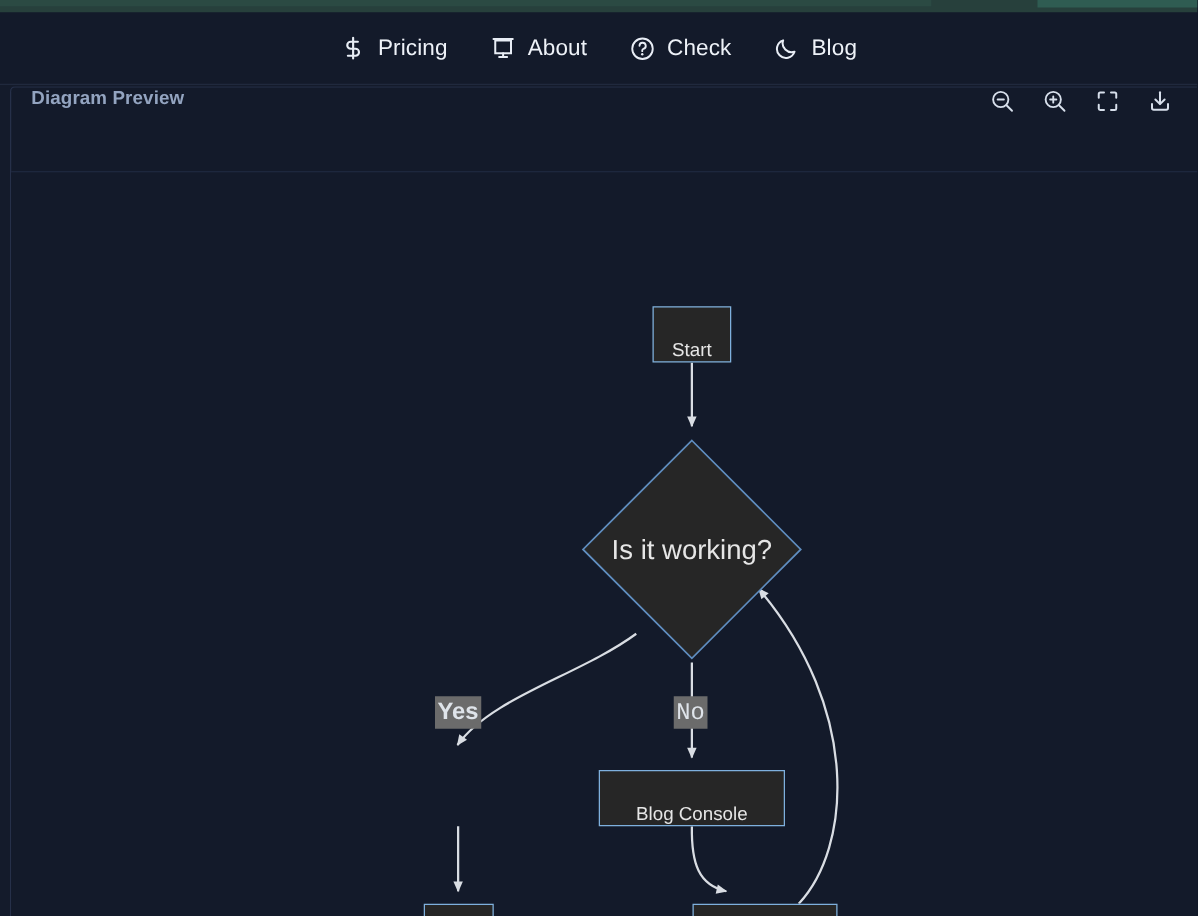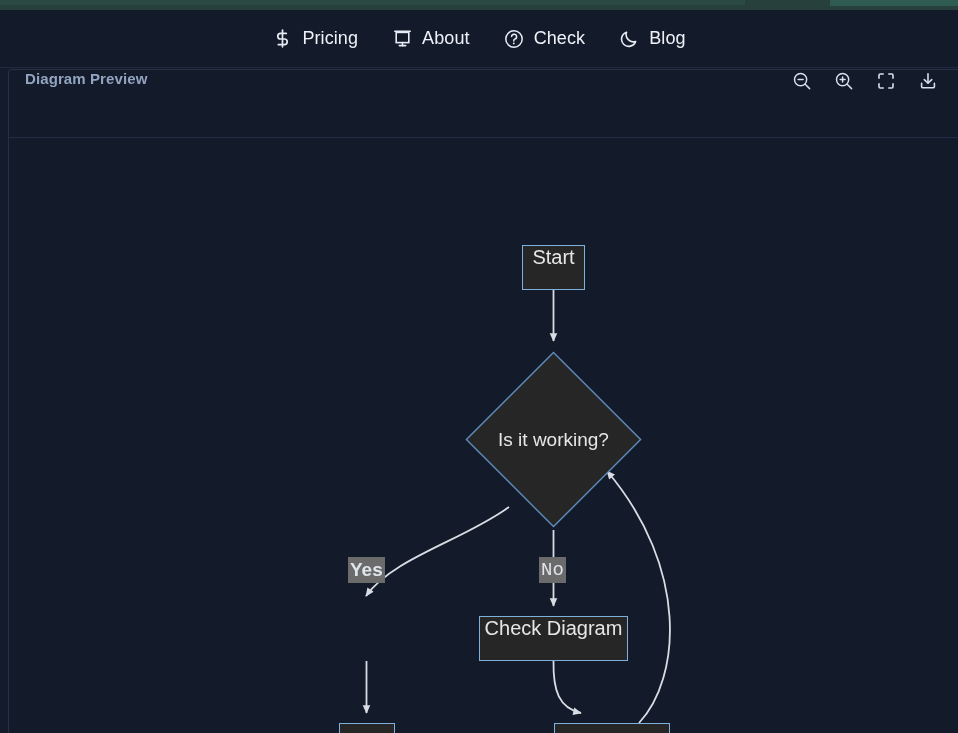--- a/index.html
+++ b/index.html
@@ -75,31 +75,31 @@
   .canvas {
     position: relative; width: 100%; height: 595px;
     background: #131a2a; overflow: hidden;
   }
   .canvas svg { position: absolute; left: 0; top: 0; }
 
   .node-box {
     position: absolute;
     background: #262626;
     border: 1px solid #7eb0de;
-    display: flex; align-items: flex-start; justify-content: center;
-    color: #e6e6e6; font-size: 20px;
+    display: flex; align-items: flex-end; justify-content: center;
+    color: #e6e6e6; font-size: 15px;
     white-space: nowrap; overflow: hidden;
   }
   .node-box .nlabel { display: block; }
 
   .diamond-wrap { position: absolute; }
   .diamond-label {
     position: absolute; left: 0; top: 0; width: 100%; height: 100%;
     display: flex; align-items: center; justify-content: center;
-    color: #e6e6e6; font-size: 19px; white-space: nowrap; overflow: hidden;
+    color: #e6e6e6; font-size: 22px; white-space: nowrap; overflow: hidden;
   }
 
   .edge-label {
     position: absolute;
     background: #6b6b6b;
     color: #dfe4ea;
     font-size: 19px;
     padding: 0 2px;
     line-height: 26px;
     white-space: nowrap;
@@ -243,21 +243,21 @@
 
       <div class="diamond-wrap" style="left:456px; top:213px; width:177px; height:177px;">
         <svg width="177" height="177">
           <polygon points="88.5,1.4 175.6,88.5 88.5,175.6 1.4,88.5" fill="#262626" stroke="#5f8dbf" stroke-width="1.4"></polygon>
         </svg>
         <div class="diamond-label">Is it working?</div>
       </div>
 
 
       <div class="node-box" style="left:470px; top:478px; width:149px; height:45px;">
-        <span class="nlabel">Check Diagram</span>
+        <span class="nlabel">Blog Console</span>
       </div>
 
       <div class="node-box" style="left:330px; top:585px; width:56px; height:45px;">
         
       </div>
 
       <div class="node-box" style="left:545px; top:585px; width:116px; height:45px;">
         
       </div>
 

